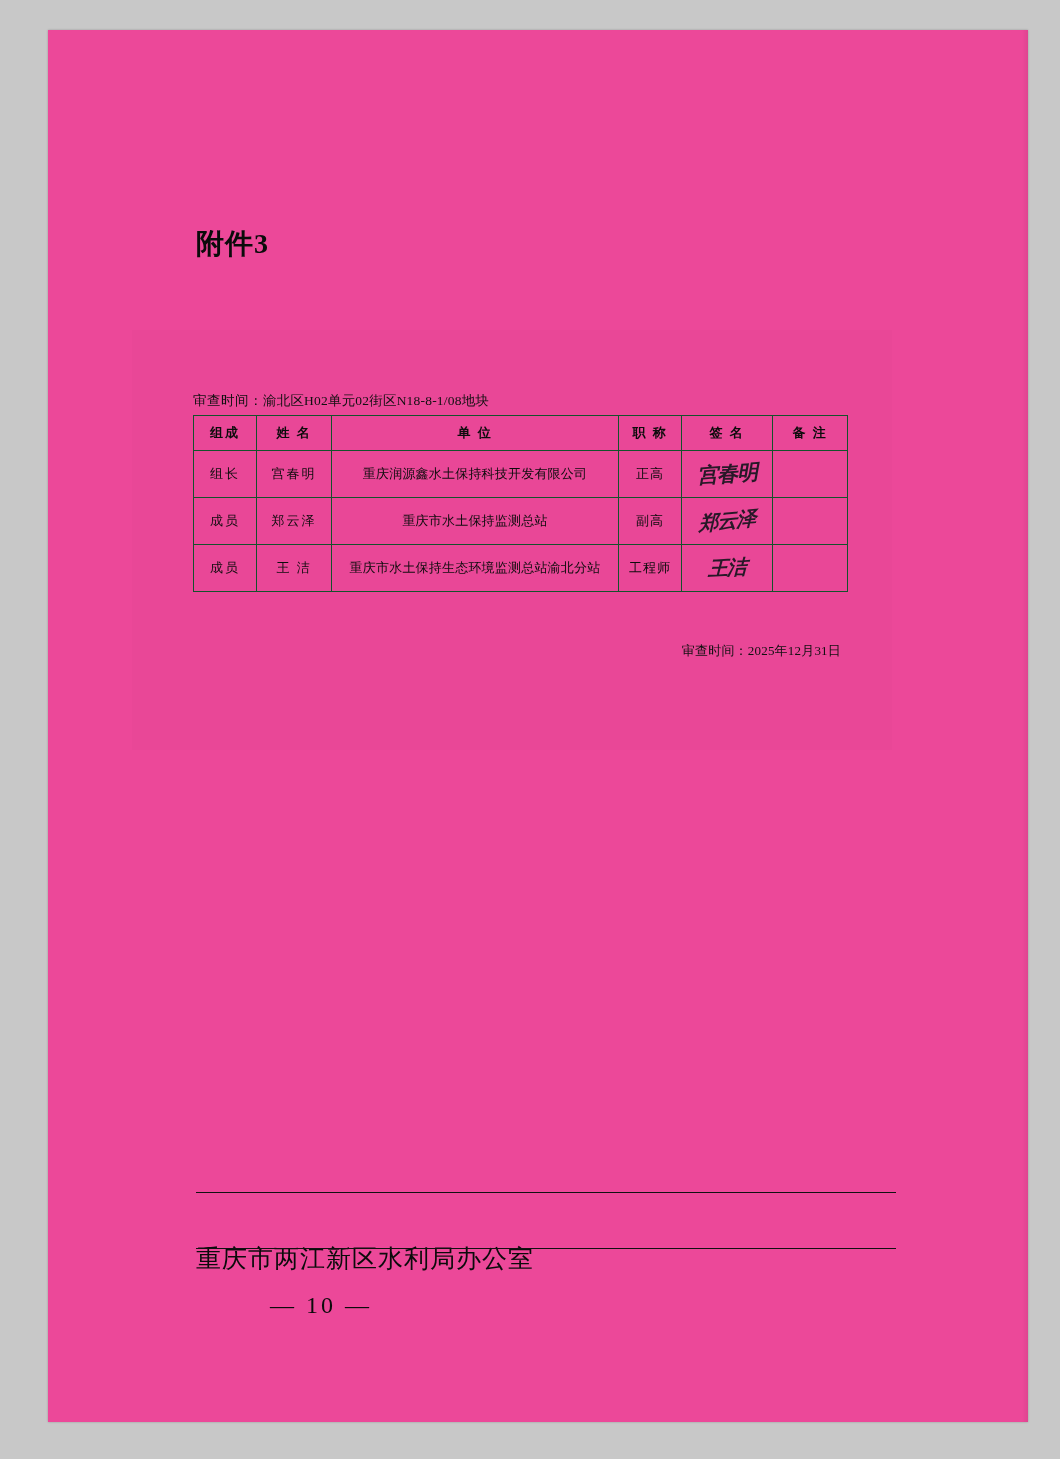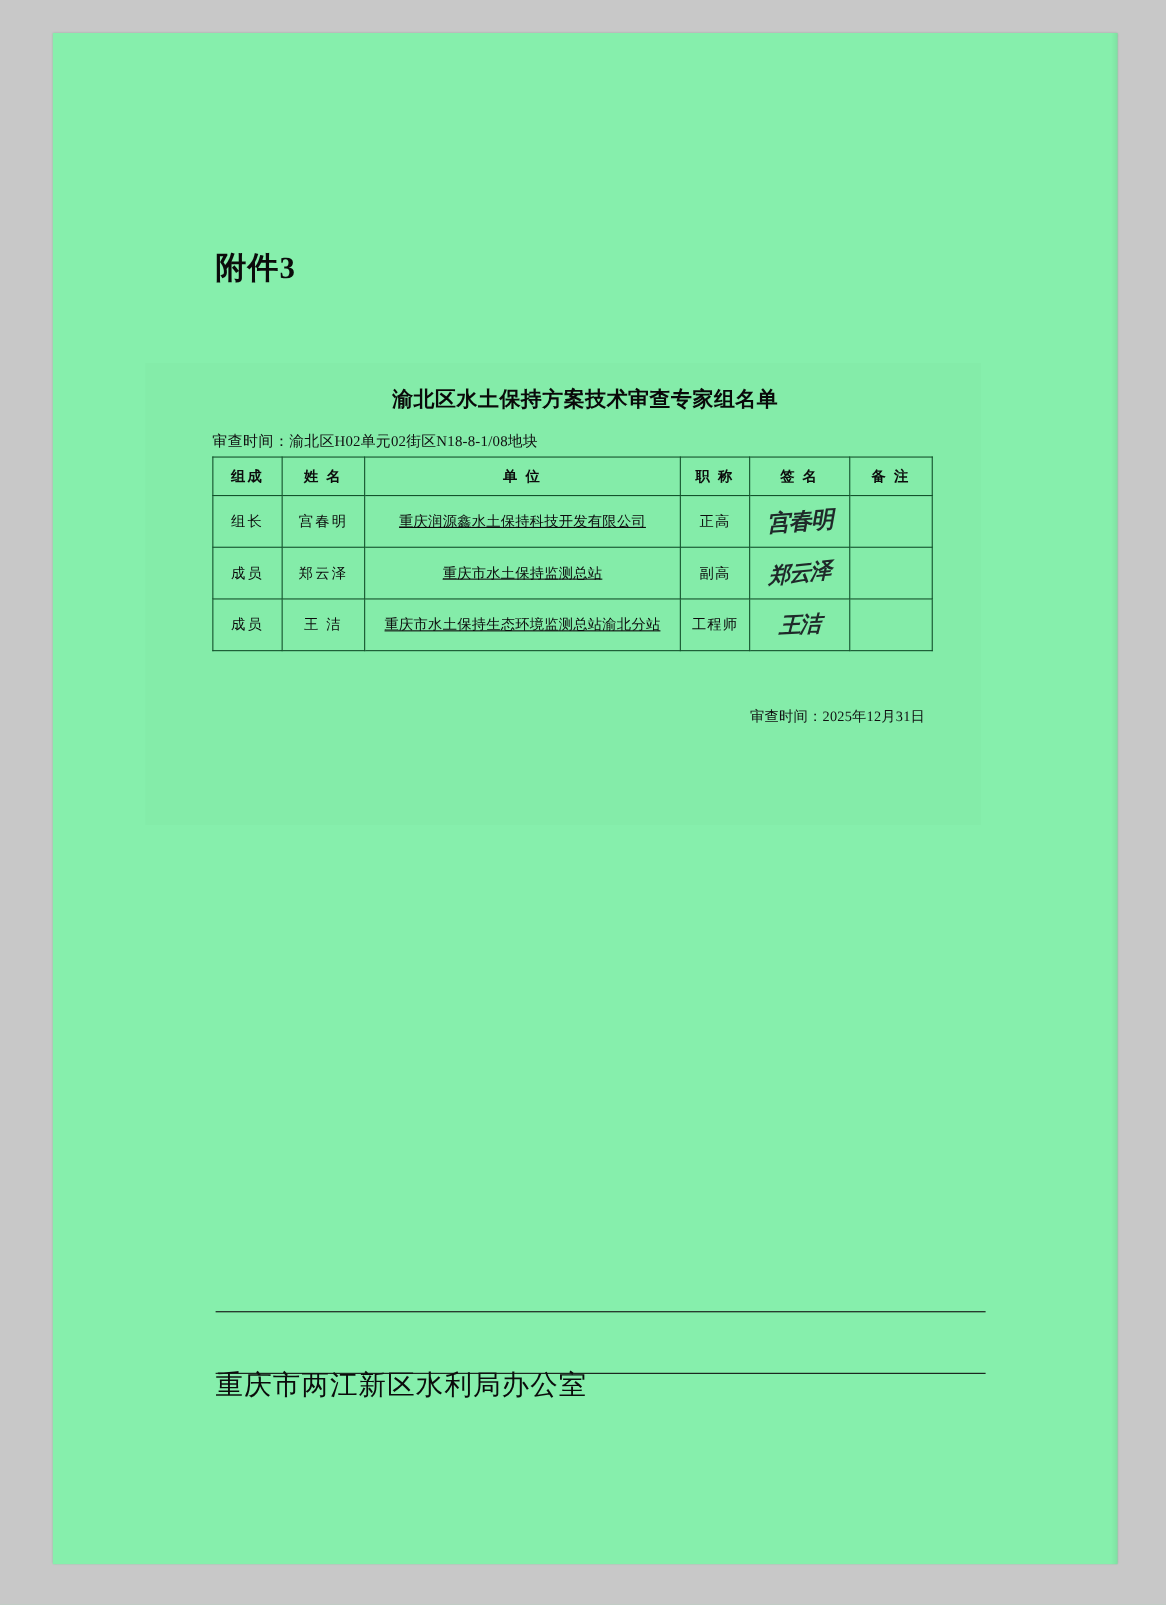--- a/index.html
+++ b/index.html
@@ -12,22 +12,23 @@
     background: #c8c8c8;
     font-family: "Liberation Serif", "DejaVu Serif", serif;
     overflow: hidden;
   }
   .page {
     position: absolute;
     left: 48px;
     top: 30px;
     width: 968px;
     height: 1392px;
-    background: #86efac;
+    background: #ec4899;
     box-shadow: 0 0 2px rgba(0,0,0,0.25);
+    padding-left: 12px;
   }
   .page-inner {
     position: absolute;
     left: 0; top: 0; right: 0; bottom: 0;
   }
   .attachment-label {
     position: absolute;
     left: 148px;
     top: 195px;
     font-size: 28px;
@@ -86,21 +87,20 @@
   .c-group { width: 62px; letter-spacing: 2px; }
   .c-name  { width: 74px; letter-spacing: 2px; }
   .c-unit  { width: 286px; }
   .c-title { width: 62px; letter-spacing: 1px; }
   .c-sign  { width: 90px; letter-spacing: 2px; }
   .c-note  { width: 74px; letter-spacing: 2px; }
   td.unit-cell {
     text-align: left;
     padding-left: 12px;
     letter-spacing: 0.2px;
-    text-decoration: underline;
   }
   td.sign-cell {
     position: relative;
     overflow: hidden;
   }
   .sig {
     position: absolute;
     left: 50%;
     top: 50%;
     transform: translate(-50%, -50%) rotate(-4deg);
@@ -180,21 +180,20 @@
   }
 </style>
 </head>
 <body>
 
 <div class="page">
   <div class="page-inner">
 
     <div class="attachment-label">附件3</div>
 
-    <div class="doc-title">渝北区水土保持方案技术审查专家组名单</div>
 
     <div class="project-line">
       <span class="label">审查时间：</span><span>渝北区H02单元02街区N18-8-1/08地块</span>
     </div>
 
     <table class="expert-table">
       <thead>
         <tr>
           <th class="c-group">组成</th>
           <th class="c-name">姓 名</th>
@@ -241,16 +240,17 @@
     <div class="review-date">审查时间：2025年12月31日</div>
 
     <div class="scan-tint"></div>
 
     <div class="footer-rule-top"></div>
     <div class="footer-row">
       <span>重庆市两江新区水利局办公室</span>
     </div>
     <div class="footer-rule-bottom"></div>
 
+    <div class="page-number">— 10 —</div>
 
   </div>
   <div class="edge-shade"></div>
 </div>
 
 </body></html>

